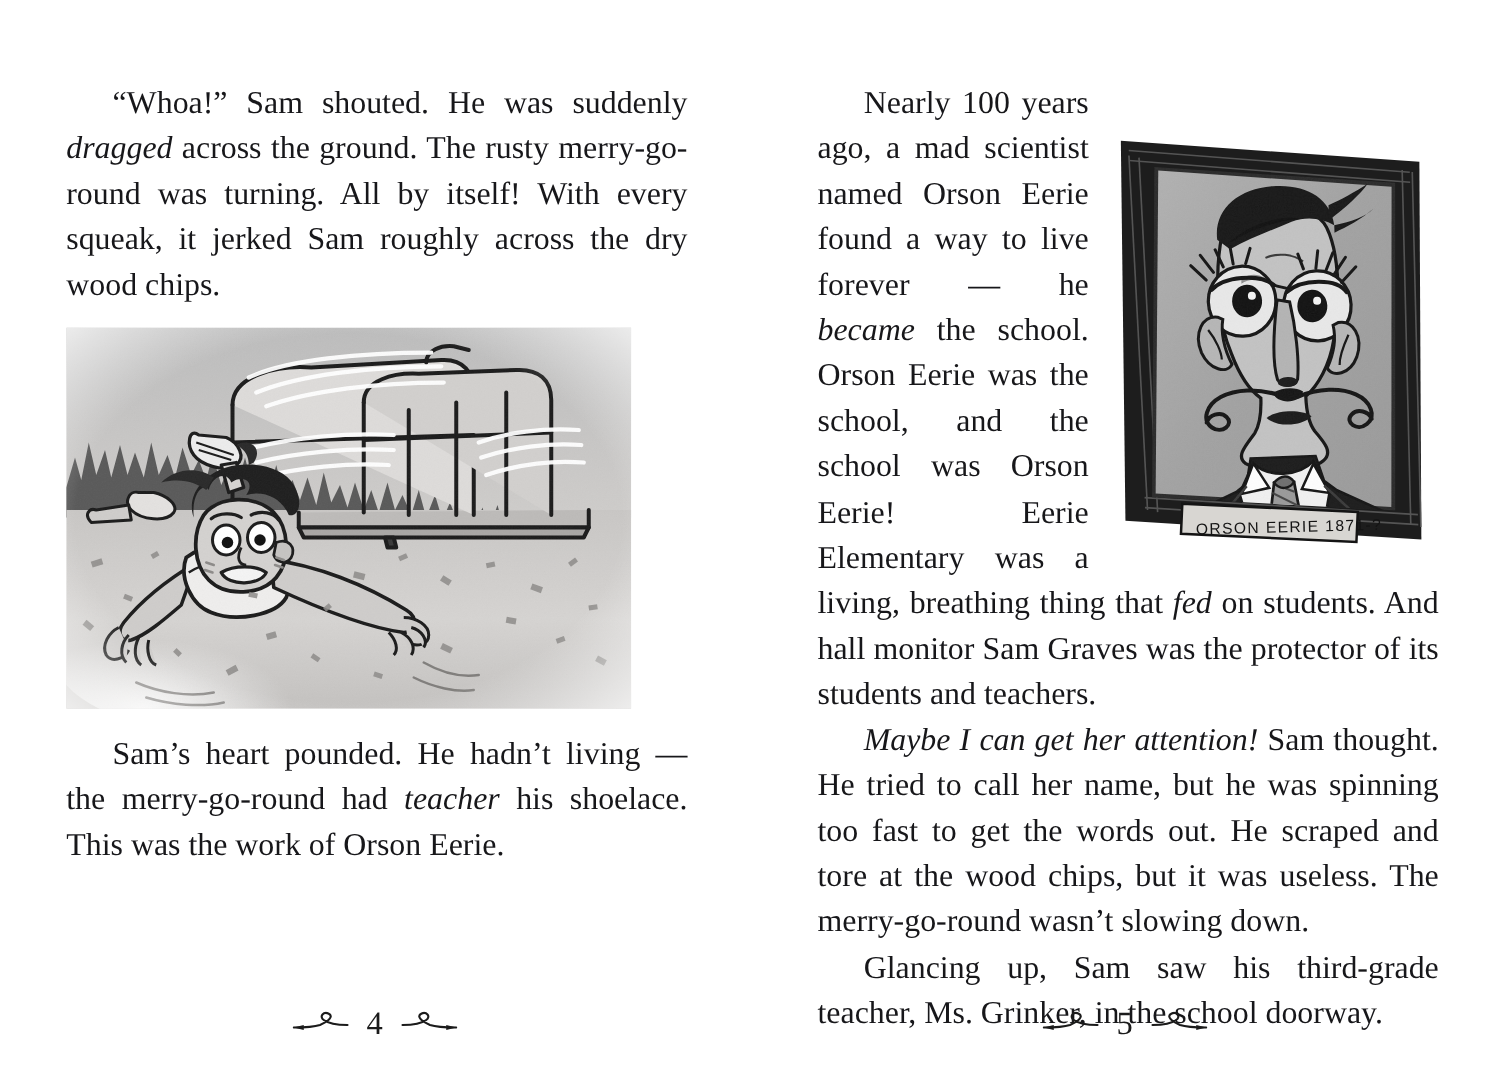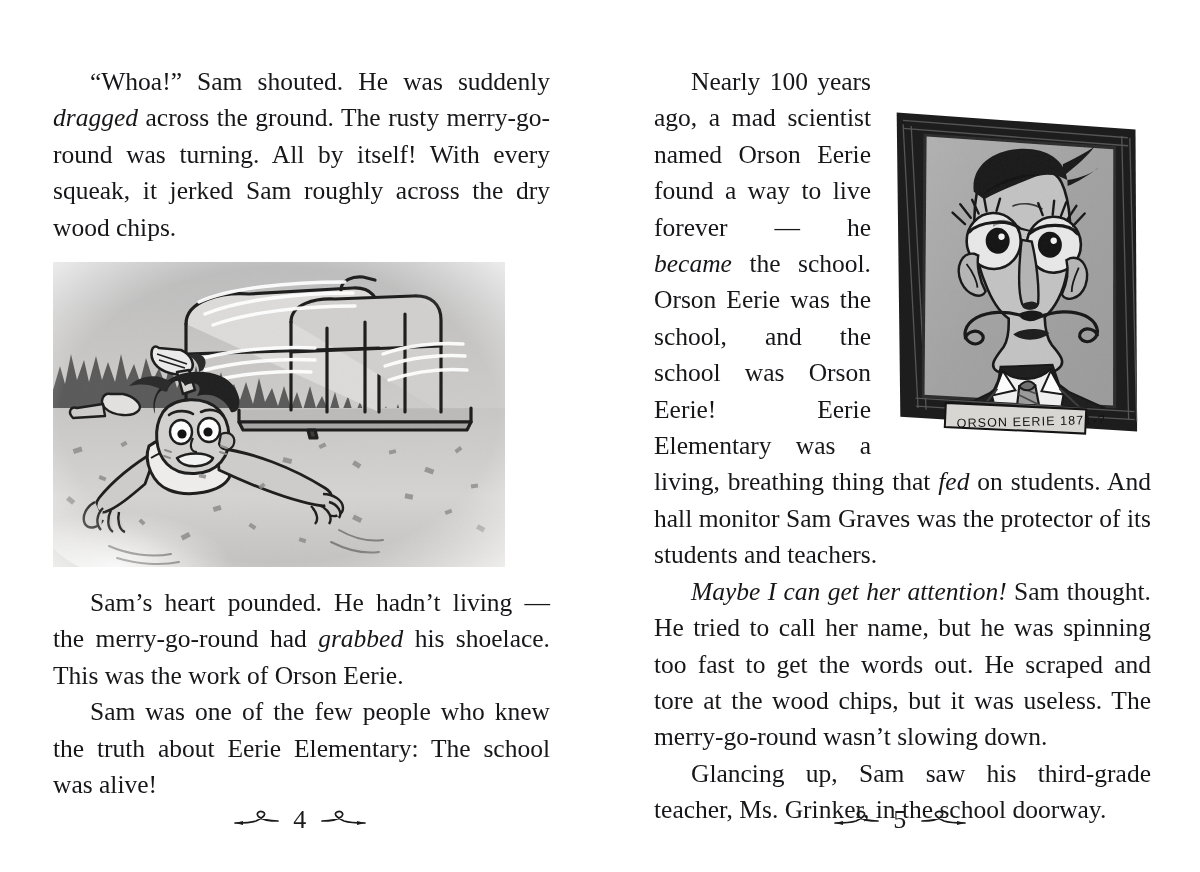--- a/index.html
+++ b/index.html
@@ -255,22 +255,21 @@
             <path d="M278,280 C294,288 312,292 326,290"></path>
             <path d="M56,284 C74,292 98,296 118,292"></path>
             <path d="M64,296 C84,302 108,304 126,300"></path>
           </g>
 
           <rect x="0" y="0" width="452" height="305" filter="url(#grain)" fill="#888" opacity="0.30"></rect>
           <rect x="0" y="0" width="452" height="305" fill="url(#vign)"></rect>
         </svg>
       </div>
 
-      <p class="indent" id="L-p2"><span>Sam’s heart pounded. He hadn’t living — the merry-go-round had </span><em>grabbed</em><span> his shoelace. This was the work of Orson Eerie.</span></p>
-      <p class="indent" id="L-p3"><span>Sam was one of the few people who knew the truth about Eerie Elementary: The school was alive!</span></p>
+      <p class="indent" id="L-p2"><span>Sam’s heart pounded. He hadn’t living — the merry-go-round had </span><em>teacher</em><span> his shoelace. This was the work of Orson Eerie.</span></p>
     </div>
 
     <div class="folio">
       <span class="folio-inner">
         <svg width="46" height="20" viewBox="0 0 46 20" aria-hidden="true">
           <path d="M1,13 C10,13 16,13 22,11 C29,8 33,4 29,2 C25,0 21,4 25,7 C29,10 36,11 44,11" fill="none" stroke="#1b1b1b" stroke-width="1.7" stroke-linecap="round"></path>
           <path d="M1,13 L9,11 L9,15 Z" fill="#1b1b1b"></path>
         </svg>
         <span class="folio-num">4</span>
         <svg width="46" height="20" viewBox="0 0 46 20" aria-hidden="true">

